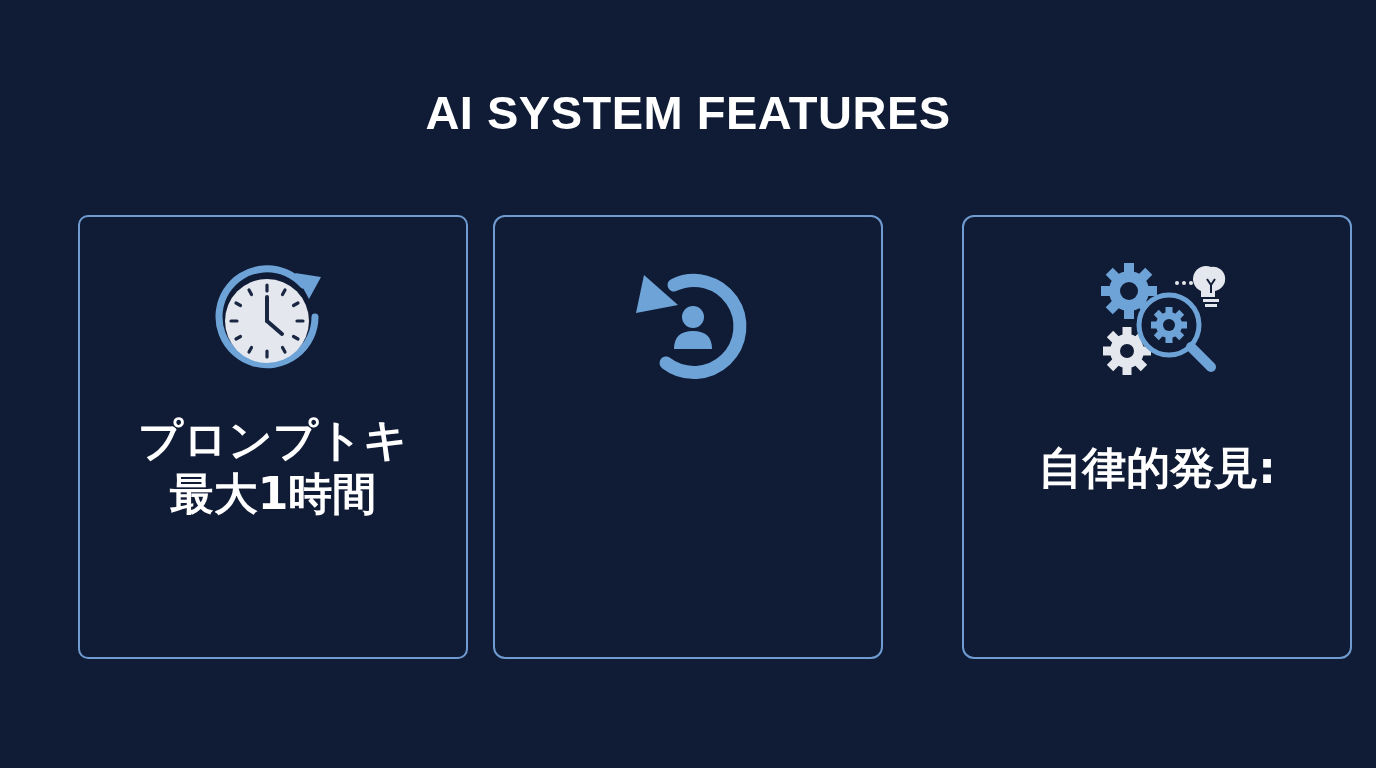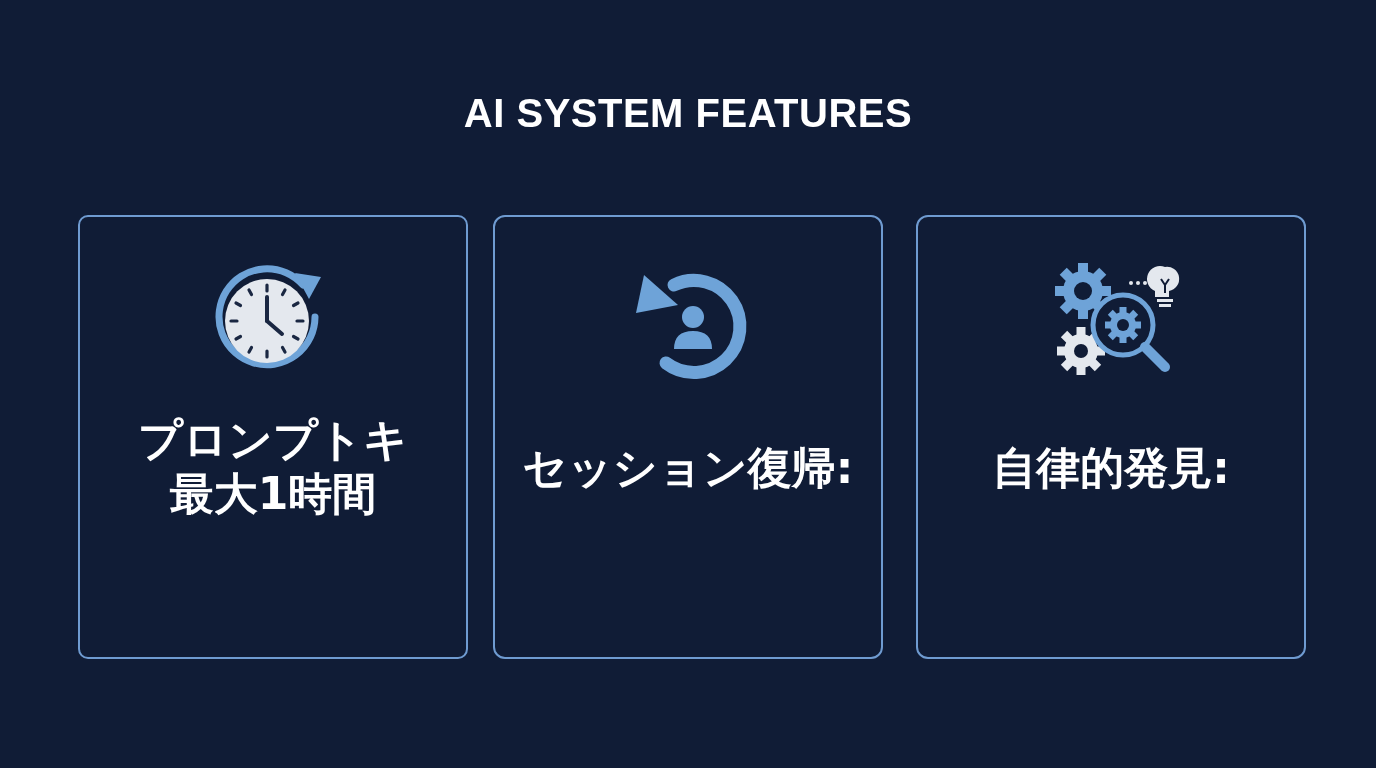--- a/index.html
+++ b/index.html
@@ -16,38 +16,38 @@
       color: #ffffff;
     }
     .page-title {
       position: absolute;
       left: 0;
       top: 78px;
       width: 1376px;
       text-align: center;
       font-family: "Liberation Sans", "DejaVu Sans", sans-serif;
       font-weight: 700;
-      font-size: 40px;
+      font-size: 47px;
       letter-spacing: 0.5px;
       line-height: 70px;
       color: #ffffff;
     }
     .card {
       position: absolute;
       top: 215px;
       width: 386px;
       height: 440px;
       border: 2px solid #6f9bd1;
       border-radius: 12px;
       box-sizing: content-box;
       background: #101c36;
     }
     .card-1 { left: 78px; border-radius: 10px; }
     .card-2 { left: 493px; }
-    .card-3 { left: 916px; }
+    .card-3 { left: 962px; }
     .card-icon {
       position: absolute;
       left: 50%;
       top: 38px;
       transform: translateX(-50%);
       width: 140px;
       height: 130px;
     }
     .card-icon svg { width: 140px; height: 130px; display: block; }
     .card-text {
@@ -107,21 +107,20 @@
 <div class="card card-2">
   <div class="card-icon">
     <svg viewBox="0 0 140 130">
       <path d="M 56 30 A 46 46 0 1 1 48 108" fill="none" stroke="#6ea3d8" stroke-width="13" stroke-linecap="round"></path>
       <polygon points="26,20 60,50 18,58" fill="#6ea3d8"></polygon>
       <circle cx="75" cy="62" r="11" fill="#6ea3d8"></circle>
       <path d="M 56 94 Q 56 76 75 76 Q 94 76 94 94 Z" fill="#6ea3d8"></path>
     </svg>
   </div>
   <div class="card-text">
-    <span>セッション復帰:</span>
   </div>
 </div>
 
 <div class="card card-3">
   <div class="card-icon">
     <svg viewBox="0 0 140 130">
 
       <g fill="#6ea3d8" transform="translate(42,36)">
         <circle r="20"></circle>
         <g>

